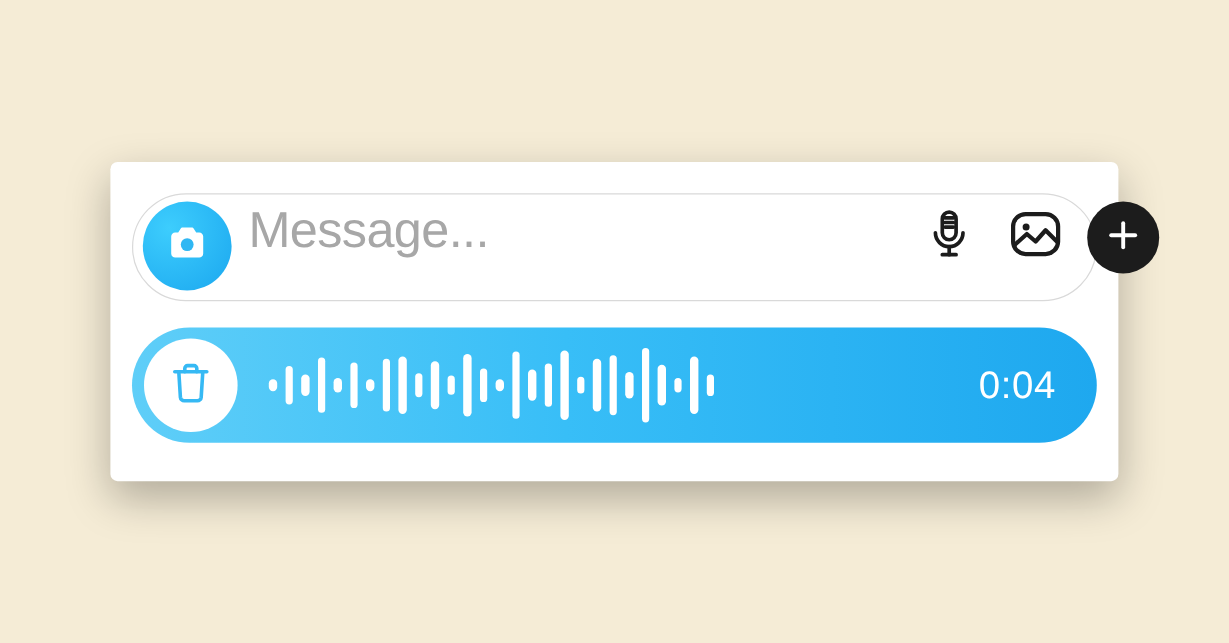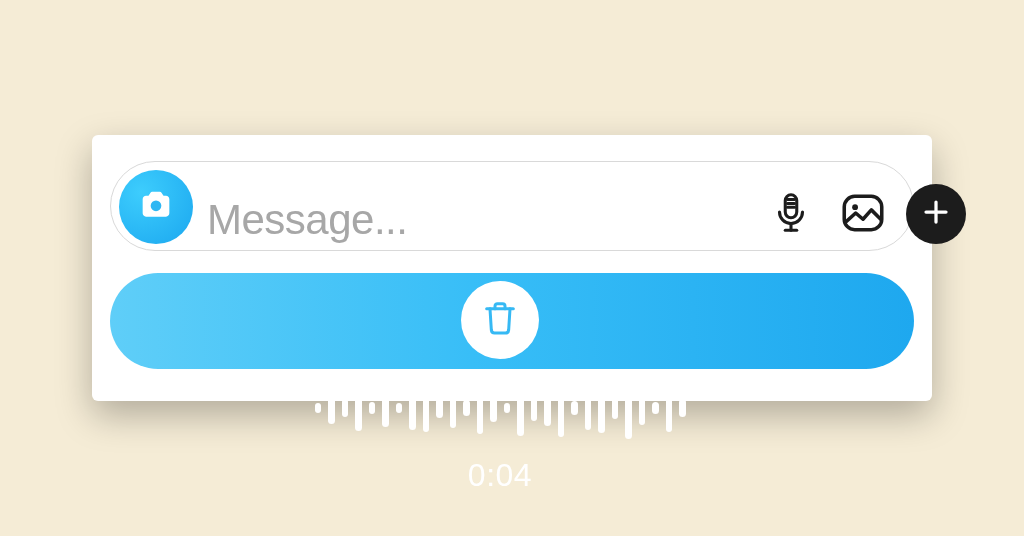--- a/index.html
+++ b/index.html
@@ -14,21 +14,21 @@
     }
     .card {
       width: 840px;
       background: #ffffff;
       border-radius: 6px;
       box-shadow: 0 14px 36px rgba(0,0,0,0.28);
       padding: 26px 18px 32px 18px;
     }
     .composer {
       display: flex;
-      align-items: flex-end;
+      align-items: flex-start;
       border: 1.5px solid #d9d9d9;
       border-radius: 60px;
       height: 90px;
       padding: 6px 16px 6px 8px;
       gap: 14px;
     }
     .camera-btn {
       width: 74px;
       height: 74px;
       border-radius: 50%;
@@ -68,21 +68,20 @@
     }
     .voice-row {
       margin-top: 22px;
       height: 96px;
       border-radius: 60px;
       background: linear-gradient(90deg, #5fcef8 0%, #38bef7 45%, #1ea8ef 100%);
       display: flex;
       align-items: center;
       padding: 8px 34px 8px 10px;
       gap: 18px;
-      flex-direction: column;
     }
     .trash-btn {
       width: 78px;
       height: 78px;
       border-radius: 50%;
       background: #ffffff;
       display: flex;
       align-items: center;
       justify-content: center;
       flex-shrink: 0;

